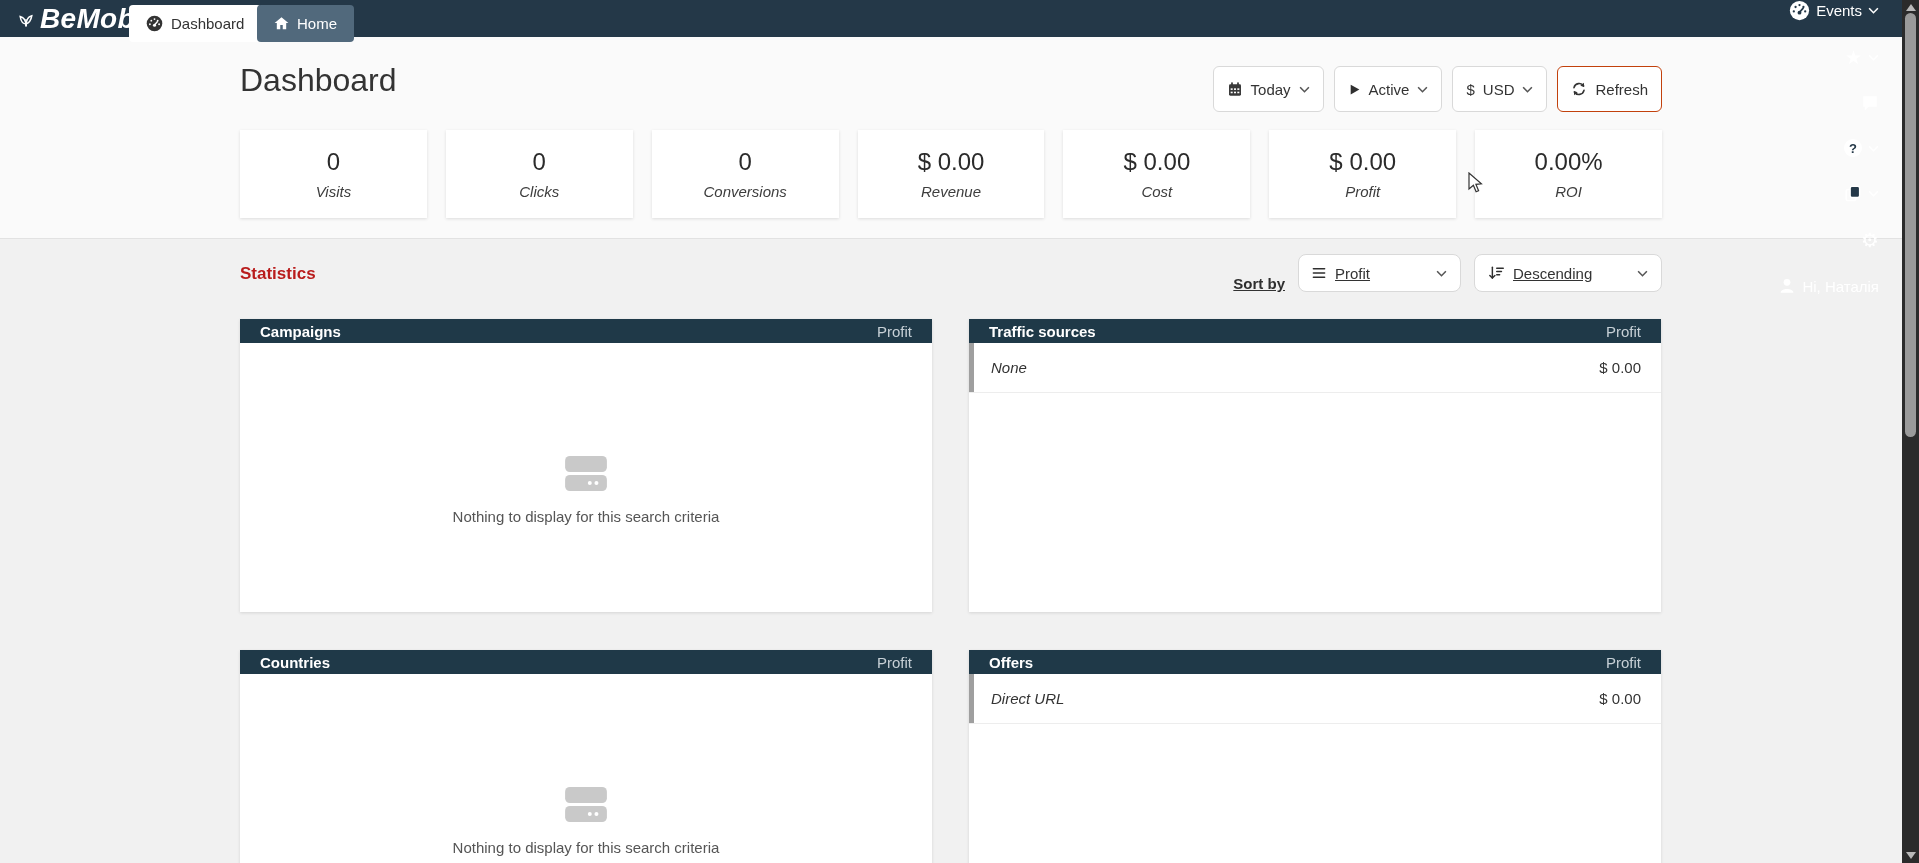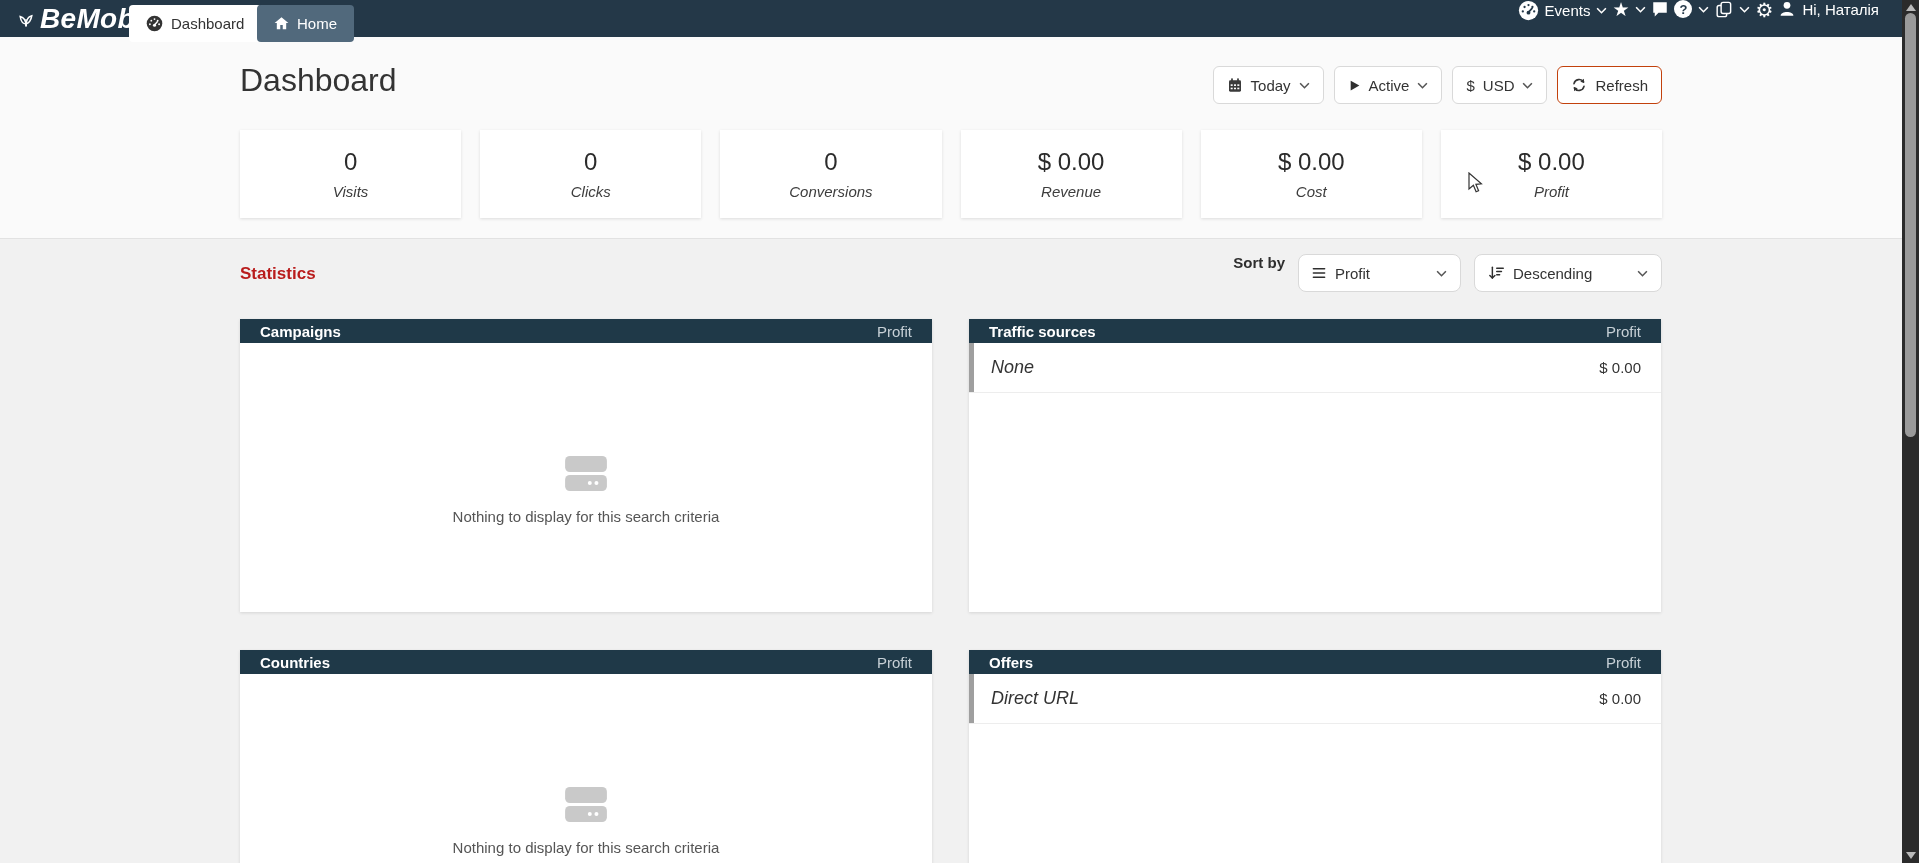--- a/index.html
+++ b/index.html
@@ -23,35 +23,35 @@
   }
   .tab {
     position: absolute; top: 5px; height: 37px; border-radius: 4px;
     display: flex; align-items: center; gap: 8px; padding: 0 17px;
     font-size: 15px; z-index: 6; cursor: default;
   }
   .tab.active { left: 129px; background: #ffffff; color: #333; }
   .tab.inactive { left: 257px; background: #51697c; color: #ffffff; }
   .nav-right {
     position: absolute; right: 40px; top: 0; height: 37px;
-    display: flex; align-items: flex-start; gap: 5px;
-    color: #fff; font-size: 15px; z-index: 6;
+    display: flex; align-items: flex-end; gap: 27px;
+    color: #fff; font-size: 15px; z-index: 6; flex-direction: column;
   }
   .nav-group { display: flex; align-items: center; gap: 6px; }
   .glyph { font-family: "DejaVu Sans", sans-serif; }
   .q-badge {
     width: 18px; height: 18px; border-radius: 50%; background: #fff;
     color: #243848; font-size: 13px; font-weight: bold;
     display: flex; align-items: center; justify-content: center;
   }
   
   .page-title { position: absolute; left: 240px; top: 62px; font-size: 32px; font-weight: 400; color: #333; z-index: 2; }
   .toolbar { position: absolute; top: 66px; right: 257px; display: flex; gap: 10px; z-index: 2; }
   .btn {
-    height: 38px; background: #fff; border: 1px solid #d9d9d9; border-radius: 6px;
+    height: 46px; background: #fff; border: 1px solid #d9d9d9; border-radius: 6px;
     display: flex; align-items: center; gap: 8px; padding: 0 13px;
     font-size: 15px; color: #333; cursor: pointer;
   }
   .btn.refresh { border: 1px solid #c2410c; }
   
   .cards {
     position: absolute; left: 240px; top: 130px; width: 1422px;
     display: flex; gap: 19px; z-index: 2;
   }
   .card {
@@ -60,21 +60,21 @@
     display: flex; flex-direction: column; align-items: center; justify-content: center; gap: 7px;
   }
   .card-value { font-size: 24px; color: #2b2b2b; }
   .card-label { font-size: 15px; color: #3d3d3d; font-style: italic; }
   
   .section-bg {
     position: absolute; left: 0; top: 238px; right: 0; bottom: 0;
     background: #f1f1f1; border-top: 1px solid #e2e2e2; z-index: 1;
   }
   .stats-heading { position: absolute; left: 240px; top: 264px; font-size: 17px; font-weight: bold; color: #b91c1c; z-index: 2; }
-  .sort-row { position: absolute; top: 254px; right: 257px; display: flex; align-items: flex-start; gap: 13px; z-index: 2; }
+  .sort-row { position: absolute; top: 254px; right: 257px; display: flex; align-items: flex-end; gap: 13px; z-index: 2; text-decoration: underline; }
   .sort-label { font-size: 15px; font-weight: bold; color: #2e2e2e; }
   .select {
     height: 38px; background: #fff; border: 1px solid #d9d9d9; border-radius: 8px;
     display: flex; align-items: center; gap: 9px; padding: 0 13px;
     font-size: 15px; color: #333; cursor: pointer;
   }
   .select .spacer { flex: 1; }
   .select.field { width: 163px; }
   .select.dir { width: 188px; }
   
@@ -92,21 +92,21 @@
   .panel-title { font-weight: bold; }
   .panel-metric { color: #c7d0d6; }
   .panel-row {
     position: relative; height: 50px;
     display: flex; align-items: center; justify-content: space-between;
     padding: 0 20px 0 22px; border-bottom: 1px solid #ededed; background: #fff;
   }
   .panel-row::before {
     content: ""; position: absolute; left: 0; top: 0; bottom: 0; width: 5px; background: #9f9f9f;
   }
-  .row-name { font-style: italic; font-size: 18px; color: #333; }
+  .row-name { font-style: italic; font-size: 15px; color: #333; }
   .row-value { font-size: 15px; color: #333; }
   .empty-state {
     height: 293px; display: flex; flex-direction: column;
     align-items: center; justify-content: center; gap: 15px;
   }
   .empty-text { font-size: 15px; color: #555; }
   
   .scrollbar {
     position: absolute; right: 0; top: 0; width: 17px; height: 863px;
     background: #2b2b2b; z-index: 10;
@@ -283,20 +283,24 @@
     <div class="card-label">Revenue</div>
   </div>
   <div class="card">
     <div class="card-value">$ 0.00</div>
     <div class="card-label">Cost</div>
   </div>
   <div class="card">
     <div class="card-value">$ 0.00</div>
     <div class="card-label">Profit</div>
   </div>
+  <div class="card">
+    <div class="card-value">0.00%</div>
+    <div class="card-label">ROI</div>
+  </div>
 </div>
 
 <div class="section-bg"></div>
 
 <div class="stats-heading">Statistics</div>
 
 <div class="sort-row">
   <span class="sort-label">Sort by</span>
   <div class="select field">
     <svg width="14" height="14" viewBox="0 0 20 20" stroke="#2f2f2f" stroke-width="2.2" stroke-linecap="round">

